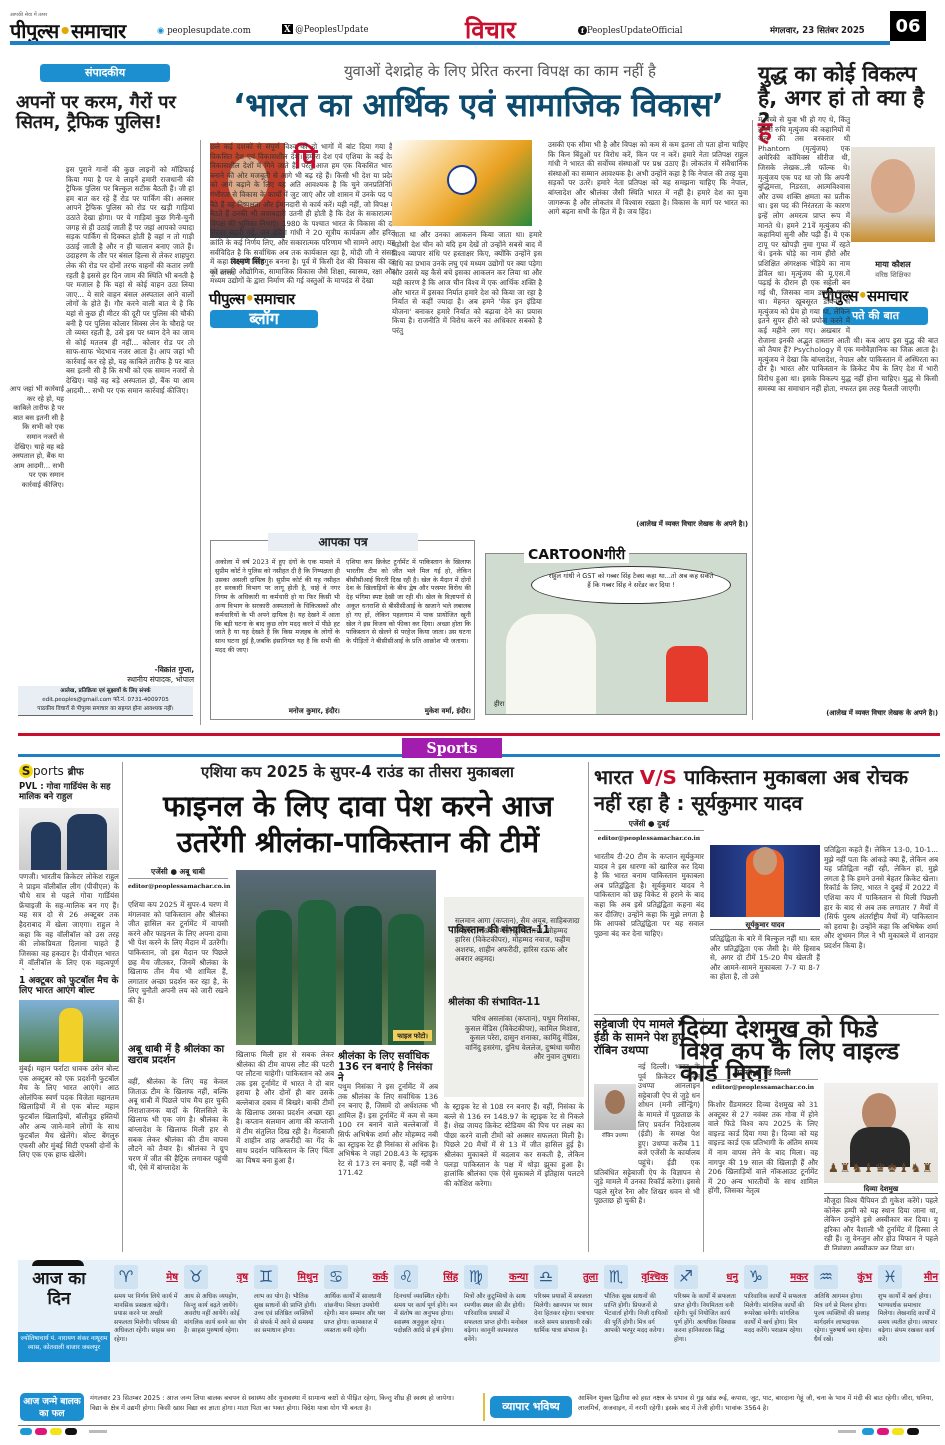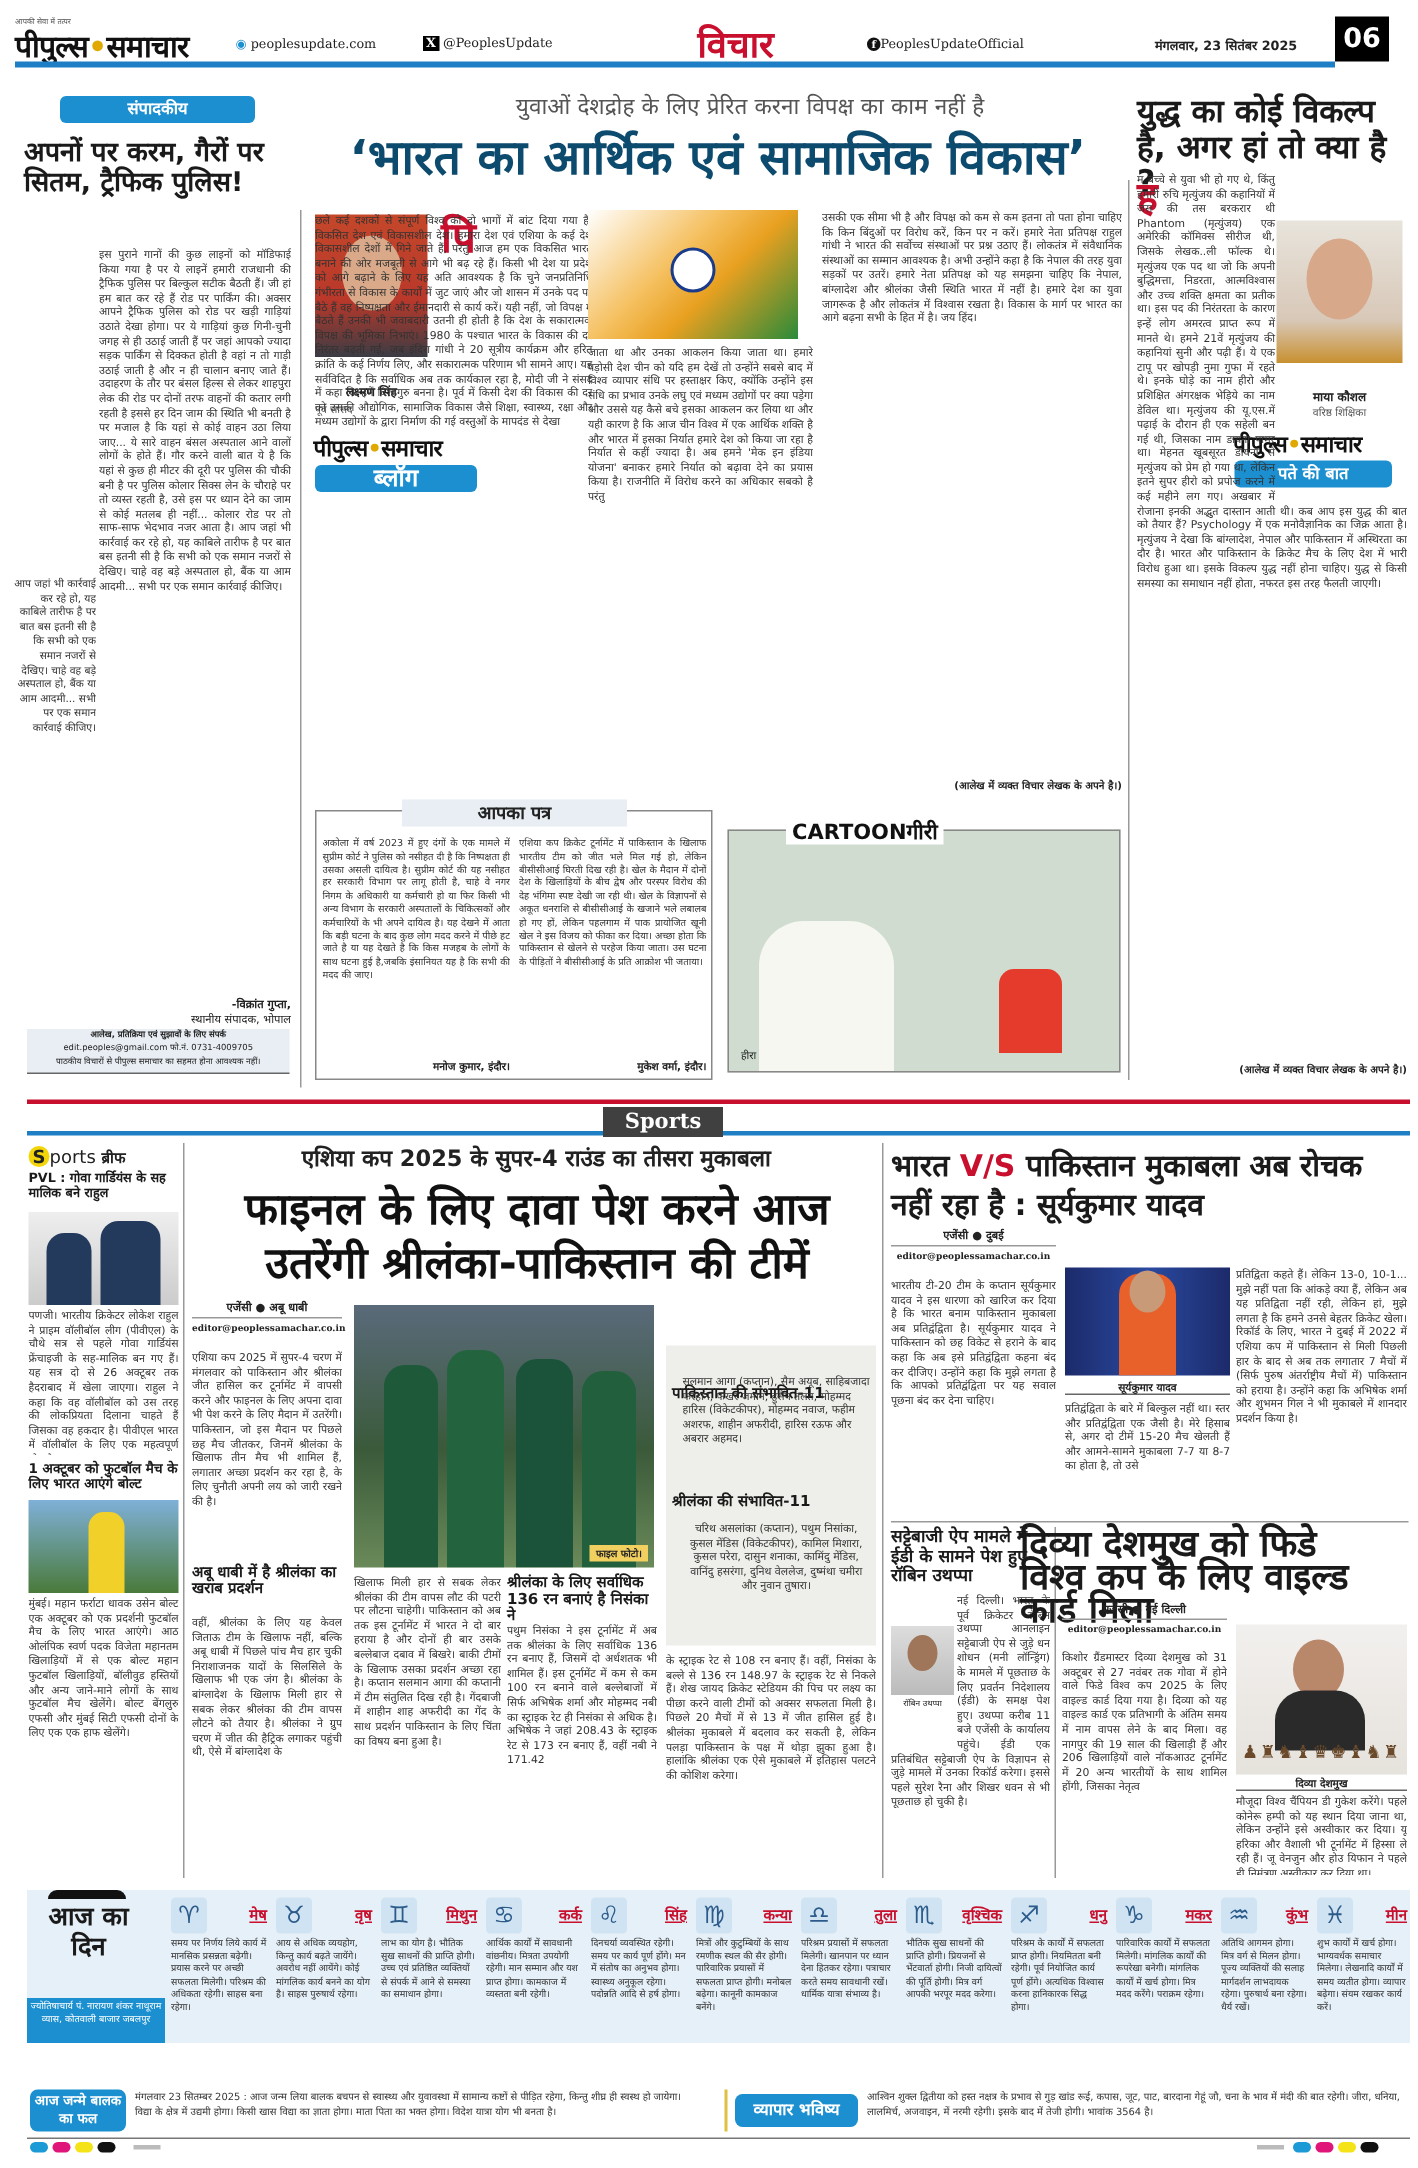--- a/index.html
+++ b/index.html
@@ -87,28 +87,29 @@
 
 <div class="abs" style="left:210px;top:540px;width:265px;height:180px;border:1px solid #888"></div>
 <div class="abs" style="left:268px;top:533px;width:150px;height:18px;background:#e8eef4;text-align:center;font-size:12px;font-weight:bold">आपका पत्र</div>
 <div class="abs txt" style="left:215px;top:558px;width:125px;height:148px;font-size:6.4px;line-height:8.8px">अकोला में वर्ष 2023 में हुए दंगों के एक मामले में सुप्रीम कोर्ट ने पुलिस को नसीहत दी है कि निष्पक्षता ही उसका असली दायित्व है। सुप्रीम कोर्ट की यह नसीहत हर सरकारी विभाग पर लागू होती है, चाहे वे नगर निगम के अधिकारी या कर्मचारी हो या फिर किसी भी अन्य विभाग के सरकारी अस्पतालों के चिकित्सकों और कर्मचारियों के भी अपने दायित्व है। यह देखने में आता कि बड़ी घटना के बाद कुछ लोग मदद करने में पीछे हट जाते है या यह देखते है कि किस मजहब के लोगों के साथ घटना हुई है,जबकि इंसानियत यह है कि सभी की मदद की जाए।</div>
 <div class="abs" style="left:215px;top:706px;width:125px;text-align:right;font-size:7px;font-weight:bold">मनोज कुमार, इंदौर।</div>
 <div class="abs txt" style="left:346px;top:558px;width:125px;height:148px;font-size:6.4px;line-height:8.8px">एशिया कप क्रिकेट टूर्नामेंट में पाकिस्तान के खिलाफ भारतीय टीम को जीत भले मिल गई हो, लेकिन बीसीसीआई घिरती दिख रही है। खेल के मैदान में दोनों देश के खिलाड़ियों के बीच द्वेष और परस्पर विरोध की देह भंगिमा स्पष्ट देखी जा रही थी। खेल के विज्ञापनों से अकूत धनराशि से बीसीसीआई के खजाने भले लबालब हो गए हों, लेकिन पहलगाम में पाक प्रायोजित खूनी खेल ने इस विजय को फीका कर दिया। अच्छा होता कि पाकिस्तान से खेलने से परहेज किया जाता। उस घटना के पीड़ितों ने बीसीसीआई के प्रति आक्रोश भी जताया।</div>
 <div class="abs" style="left:346px;top:706px;width:125px;text-align:right;font-size:7px;font-weight:bold">मुकेश वर्मा, इंदौर।</div>
 
 <div class="abs" style="left:485px;top:553px;width:262px;height:162px;background:#cfdccf;border:1px solid #888">
   <div class="abs" style="left:38px;top:-10px;background:#fff;padding:0 4px;font-size:14px;font-weight:bold;color:#111"><span>CARTOON</span><span>गीरी</span></div>
+  <div class="abs" style="left:45px;top:12px;width:200px;height:38px;background:#fff;border:1px solid #333;border-radius:50%;font-size:6.6px;line-height:8.5px;text-align:center;padding:5px 16px">राहुल गांधी ने GST को गब्बर सिंह टैक्स कहा था...तो अब कह सकते हैं कि गब्बर सिंह ने सरेंडर कर दिया !</div>
   <div class="abs" style="left:20px;top:60px;width:90px;height:100px;background:#f7f7f2;border-radius:30px 30px 0 0"></div>
   <div class="abs" style="left:180px;top:92px;width:42px;height:56px;background:#e53b2c;border-radius:10px 10px 0 0"></div>
   <div class="abs" style="left:8px;top:145px;font-size:7px">हीरा</div>
 </div>
 
 <div class="abs" style="left:18px;top:733px;width:922px;height:3px;background:#c8102e"></div>
 <div class="abs" style="left:18px;top:754px;width:922px;height:3px;background:#1e7fc4"></div>
-<div class="abs" style="left:402px;top:738px;width:80px;height:20px;background:#404040;color:#fff;font-family:'DejaVu Serif',serif;font-weight:bold;font-size:14px;text-align:center;line-height:20px">Sports</div>
+<div class="abs" style="left:402px;top:738px;width:100px;height:20px;background:#a21caf;color:#fff;font-family:'DejaVu Serif',serif;font-weight:bold;font-size:14px;text-align:center;line-height:20px">Sports</div>
 
 <div class="abs" style="left:19px;top:764px;font-size:12px">
   <span style="display:inline-block;width:14px;height:14px;border-radius:50%;background:#f3d60a;text-align:center;font-weight:bold;line-height:14px">S</span><span>ports</span> <b style="font-size:10px">ब्रीफ</b>
 </div>
 <div class="abs hd" style="left:19px;top:782px;width:100px;font-size:8.5px">PVL : गोवा गार्डियंस के सह मालिक बने राहुल</div>
 <div class="abs photo" style="left:19px;top:808px;width:100px;height:62px;background:linear-gradient(#eee,#ccc)">
   <div style="position:absolute;left:12px;top:14px;width:30px;height:48px;background:#233a5c;border-radius:12px 12px 0 0"></div>
   <div style="position:absolute;left:48px;top:6px;width:40px;height:56px;background:#233a5c;border-radius:12px 12px 0 0"></div>
 </div>
 <div class="abs txt" style="left:19px;top:872px;width:100px;height:98px">पणजी। भारतीय क्रिकेटर लोकेश राहुल ने प्राइम वॉलीबॉल लीग (पीवीएल) के चौथे सत्र से पहले गोवा गार्डियंस फ्रेंचाइजी के सह-मालिक बन गए हैं। यह सत्र दो से 26 अक्टूबर तक हैदराबाद में खेला जाएगा। राहुल ने कहा कि वह वॉलीबॉल को उस तरह की लोकप्रियता दिलाना चाहते हैं जिसका वह हकदार है। पीवीएल भारत में वॉलीबॉल के लिए एक महत्वपूर्ण मोड़ है।</div>
@@ -136,21 +137,21 @@
   <div class="abs" style="right:4px;bottom:4px;background:#f2d060;font-size:6.5px;padding:1px 4px;font-weight:bold">फाइल फोटो।</div>
 </div>
 <div class="abs txt" style="left:236px;top:1050px;width:98px;height:200px">खिलाफ मिली हार से सबक लेकर श्रीलंका की टीम वापस लौट की पटरी पर लौटना चाहेगी। पाकिस्तान को अब तक इस टूर्नामेंट में भारत ने दो बार हराया है और दोनों ही बार उसके बल्लेबाज दबाव में बिखरे। बाकी टीमों के खिलाफ उसका प्रदर्शन अच्छा रहा है। कप्तान सलमान आगा की कप्तानी में टीम संतुलित दिख रही है। गेंदबाजी में शाहीन शाह अफरीदी का गेंद के साथ प्रदर्शन पाकिस्तान के लिए चिंता का विषय बना हुआ है।</div>
 <div class="abs hd" style="left:338px;top:1050px;width:100px;font-size:10px">श्रीलंका के लिए सर्वाधिक 136 रन बनाएं है निसंका ने</div>
 <div class="abs txt" style="left:338px;top:1082px;width:100px;height:168px">पथुम निसंका ने इस टूर्नामेंट में अब तक श्रीलंका के लिए सर्वाधिक 136 रन बनाए हैं, जिसमें दो अर्धशतक भी शामिल हैं। इस टूर्नामेंट में कम से कम 100 रन बनाने वाले बल्लेबाजों में सिर्फ अभिषेक शर्मा और मोहम्मद नबी का स्ट्राइक रेट ही निसंका से अधिक है। अभिषेक ने जहां 208.43 के स्ट्राइक रेट से 173 रन बनाए हैं, वहीं नबी ने 171.42</div>
 
 <div class="abs" style="left:444px;top:897px;width:140px;height:200px;background:#eeeeea"></div>
 <div class="abs hd" style="left:448px;top:924px;width:135px;font-size:10px">पाकिस्तान की संभावित-11</div>
 <div class="abs txt" style="left:455px;top:916px;width:125px;height:78px;text-align:left">सलमान आगा (कप्तान), सैम अयूब, साहिबजादा फरहान, फखर जमान, हुसैन तलत, मोहम्मद हारिस (विकेटकीपर), मोहम्मद नवाज, फहीम अशरफ, शाहीन अफरीदी, हारिस रऊफ और अबरार अहमद।</div>
 <div class="abs hd" style="left:448px;top:996px;width:135px;font-size:10px">श्रीलंका की संभावित-11</div>
-<div class="abs txt" style="left:455px;top:1014px;width:125px;height:80px;text-align:center">चरिथ असलांका (कप्तान), पथुम निसांका, कुसल मेंडिस (विकेटकीपर), कामिल मिशारा, कुसल परेरा, दासुन शनाका, कामिंदु मेंडिस, वानिंदु हसरंगा, दुनिथ वेललेज, दुष्मंथा चमीरा और नुवान तुषारा।</div>
+<div class="abs txt" style="left:455px;top:1014px;width:125px;height:80px;text-align:right">चरिथ असलांका (कप्तान), पथुम निसांका, कुसल मेंडिस (विकेटकीपर), कामिल मिशारा, कुसल परेरा, दासुन शनाका, कामिंदु मेंडिस, वानिंदु हसरंगा, दुनिथ वेललेज, दुष्मंथा चमीरा और नुवान तुषारा।</div>
 <div class="abs txt" style="left:444px;top:1102px;width:140px;height:148px">के स्ट्राइक रेट से 108 रन बनाए हैं। वहीं, निसंका के बल्ले से 136 रन 148.97 के स्ट्राइक रेट से निकले हैं। शेख जायद क्रिकेट स्टेडियम की पिच पर लक्ष्य का पीछा करने वाली टीमों को अक्सर सफलता मिली है। पिछले 20 मैचों में से 13 में जीत हासिल हुई है। श्रीलंका मुकाबले में बदलाव कर सकती है, लेकिन पलड़ा पाकिस्तान के पक्ष में थोड़ा झुका हुआ है। हालांकि श्रीलंका एक ऐसे मुकाबले में इतिहास पलटने की कोशिश करेगा।</div>
 <div class="vline" style="left:588px;top:762px;height:490px"></div>
 
 <div class="abs hd" style="left:594px;top:764px;width:345px;font-size:20px;line-height:26px">
   <span>भारत </span><span style="color:#c8102e">V/S</span><span> पाकिस्तान मुकाबला अब रोचक नहीं रहा है : सूर्यकुमार यादव</span>
 </div>
 <div class="abs" style="left:594px;top:818px;width:110px;text-align:center;font-size:7.5px;font-weight:bold">एजेंसी ● दुबई</div>
 <div class="hline" style="left:594px;top:830px;width:110px"></div>
 <div class="abs" style="left:594px;top:834px;width:110px;font-size:6px;font-weight:bold;font-family:'DejaVu Serif',serif;text-align:center">editor@peoplessamachar.co.in</div>
 <div class="abs txt" style="left:594px;top:852px;width:110px;height:158px">भारतीय टी-20 टीम के कप्तान सूर्यकुमार यादव ने इस धारणा को खारिज कर दिया है कि भारत बनाम पाकिस्तान मुकाबला अब प्रतिद्वंद्विता है। सूर्यकुमार यादव ने पाकिस्तान को छह विकेट से हराने के बाद कहा कि अब इसे प्रतिद्वंद्विता कहना बंद कर दीजिए। उन्होंने कहा कि मुझे लगता है कि आपको प्रतिद्वंद्विता पर यह सवाल पूछना बंद कर देना चाहिए।</div>

